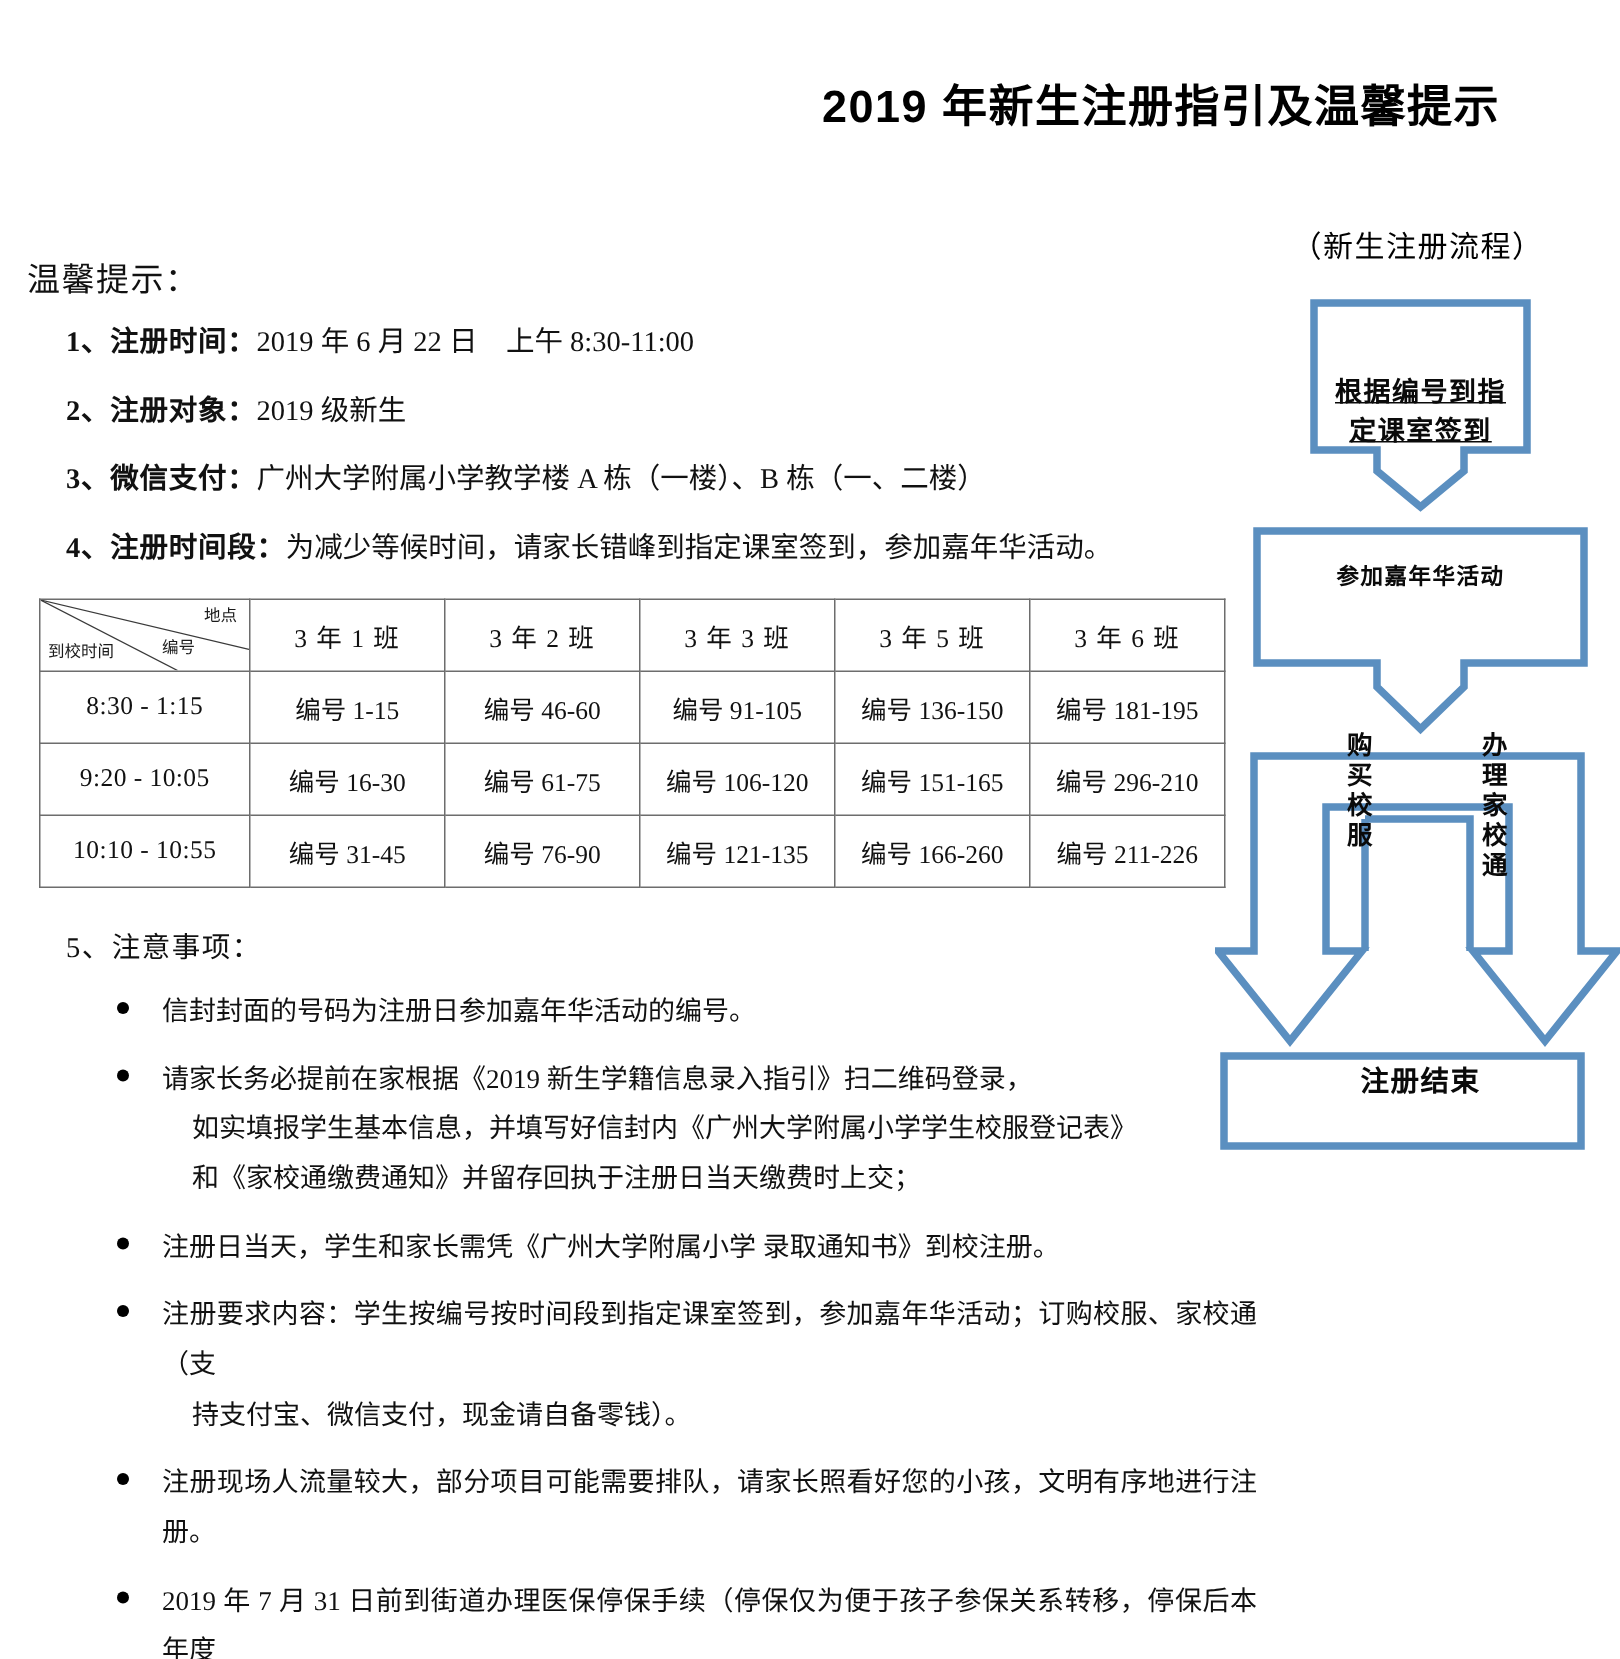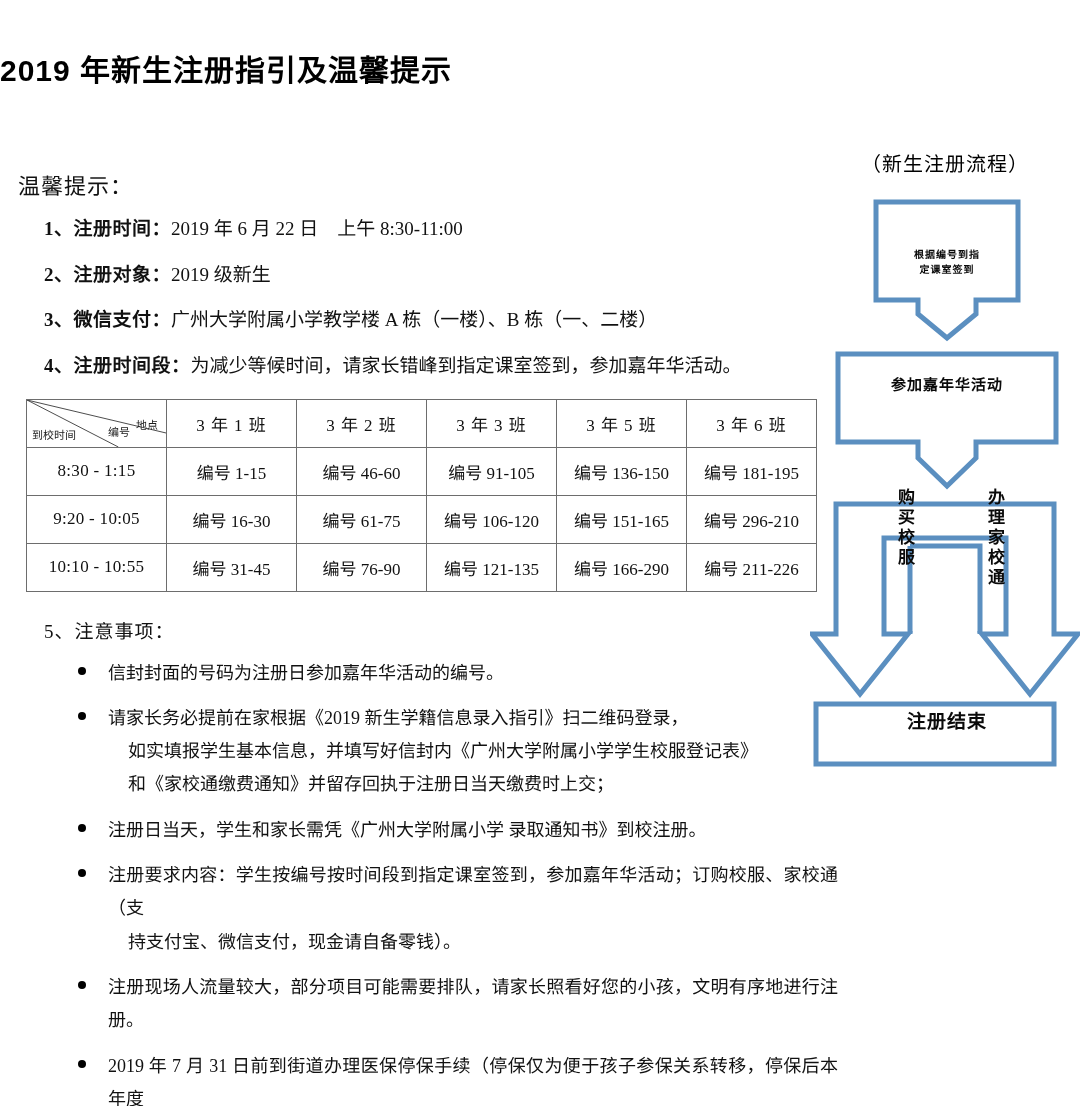--- a/index.html
+++ b/index.html
@@ -17,21 +17,21 @@
     color: #111111;
     -webkit-font-smoothing: antialiased;
   }
 
   
   .doc-title {
     position: absolute;
     top: 46px;
     left: 0;
     width: 1000px;
-    text-align: left;
+    text-align: right;
     font-size: 30px;
     font-weight: bold;
     letter-spacing: 1px;
     font-family: "Liberation Sans", "DejaVu Sans", sans-serif;
     color: #000000;
   }
 
   
   .left-col {
     position: absolute;
@@ -104,21 +104,21 @@
     display: block;
   }
   td.corner .c-lbl {
     position: absolute;
     font-size: 11px;
     line-height: 1;
     white-space: nowrap;
     font-family: "Liberation Sans", "DejaVu Sans", sans-serif;
     color: #1a1a1a;
   }
-  td.corner .c-place { top: 20px;  right: 8px; }
+  td.corner .c-place { top: 6px;  right: 8px; }
   td.corner .c-num   { top: 27px; right: 36px; }
   td.corner .c-arr   { bottom: 6px; left: 5px; }
 
   td.time-cell {
     font-family: "Liberation Sans", "DejaVu Sans", sans-serif;
     font-weight: bold;
     font-size: 17px;
     letter-spacing: 0.3px;
   }
   th.class-head {
@@ -189,21 +189,21 @@
   }
   .flow-label {
     position: absolute;
     font-family: "Liberation Sans", "DejaVu Sans", sans-serif;
     font-weight: bold;
     color: #0a0a0a;
     text-align: center;
     letter-spacing: 1px;
     line-height: 1.45;
   }
-  .fl-signin  { top: 108px; left: 70px;  width: 134px; font-size: 10px; }
+  .fl-signin  { top: 108px; left: 70px;  width: 134px; font-size: 18px; text-decoration: underline; }
   .fl-carn    { top: 234px; left: 50px;  width: 174px; font-size: 15px; }
   .fl-end     { top: 568px; left: 60px;  width: 154px; font-size: 19px; }
 
   .fl-vert {
     position: absolute;
     font-family: "Liberation Sans", "DejaVu Sans", sans-serif;
     font-weight: bold;
     font-size: 17px;
     color: #0a0a0a;
     writing-mode: vertical-rl;
@@ -282,21 +282,21 @@
           <td>编号 61-75</td>
           <td>编号 106-120</td>
           <td>编号 151-165</td>
           <td>编号 296-210</td>
         </tr>
         <tr>
           <td class="time-cell">10:10 - 10:55</td>
           <td>编号 31-45</td>
           <td>编号 76-90</td>
           <td>编号 121-135</td>
-          <td>编号 166-290</td>
+          <td>编号 166-260</td>
           <td>编号 211-226</td>
         </tr>
       </tbody>
     </table>
   </div>
 
   <div class="notes-heading">5、注意事项：</div>
 
   <ul class="notes">
     <li>

